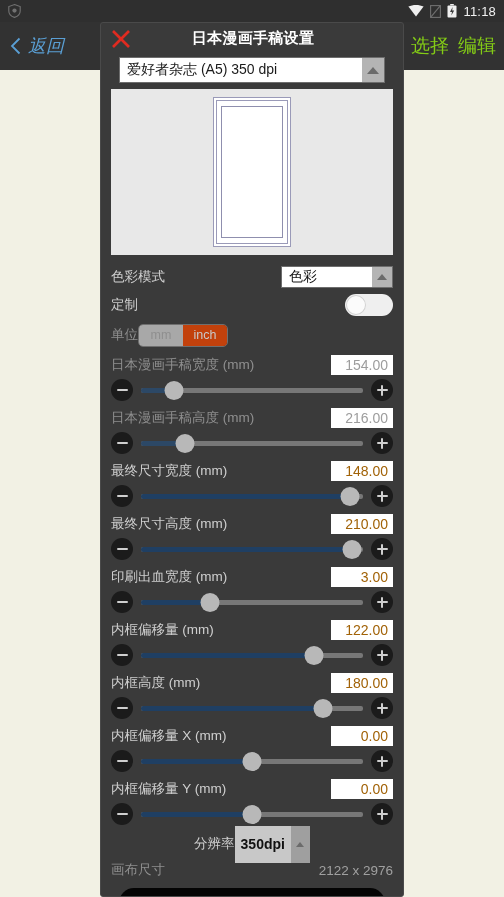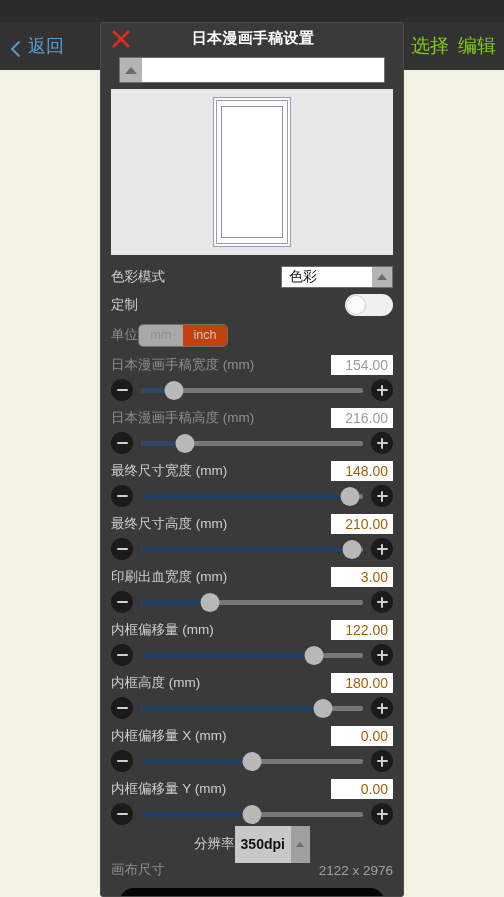--- a/index.html
+++ b/index.html
@@ -22,21 +22,21 @@
   .wifi-ic { width: 16px; height: 12px; }
   .sim-ic { width: 11px; height: 13px; opacity: .45; }
   .batt-ic { width: 10px; height: 14px; }
   .sb-time { color: #f1f1f1; font-size: 13px; letter-spacing: .2px; }
 
   
   .appbar {
     position: absolute; left: 0; top: 22px; width: 504px; height: 48px;
     background: #323232; display: flex; align-items: center;
   }
-  .back-btn { display: flex; align-items: flex-end; gap: 7px; padding-left: 10px; }
+  .back-btn { display: flex; align-items: center; gap: 7px; padding-left: 10px; font-style: italic; }
   .back-chev { width: 11px; height: 18px; }
   .back-lbl { color: #5a9fd4; font-size: 18px; }
   .appbar-title {
     position: absolute; left: 176px; top: 14px; width: 190px;
     text-align: center; color: #4e4e4e; font-size: 16px; white-space: nowrap;
   }
   .appbar-icons {
     position: absolute; left: 300px; top: 22px; display: flex; align-items: center; gap: 16px;
   }
   .ab-ic { opacity: .30; }
@@ -177,20 +177,43 @@
     height: 30px; border-radius: 15px; background: #040404;
     display: flex; align-items: center; justify-content: center;
     color: #ffffff; font-size: 15px;
   }
 </style>
 </head>
 <body>
 
 <div id="root">
 
+  <div class="statusbar">
+    <div class="sb-left">
+      <svg class="shield-ic" viewBox="0 0 13 14">
+        <path d="M6.5 0.6 L12.2 2.6 V7 c0 3.3-2.4 5.4-5.7 6.4C3.2 12.4 0.8 10.3 0.8 7 V2.6 Z" fill="none" stroke="#9a9a9a" stroke-width="1.1"></path>
+        <circle cx="6.5" cy="6.6" r="2.1" fill="#9a9a9a"></circle>
+      </svg>
+    </div>
+    <div class="sb-right">
+      <svg class="wifi-ic" viewBox="0 0 16 12">
+        <path d="M8 11.4 L15.6 1.6 C13.4 0.5 10.8 0 8 0 C5.2 0 2.6 0.5 0.4 1.6 Z" fill="#f0f0f0"></path>
+      </svg>
+      <svg class="sim-ic" viewBox="0 0 11 13">
+        <rect x="0.6" y="0.6" width="9.8" height="11.8" fill="none" stroke="#bdbdbd" stroke-width="1.1"></rect>
+        <line x1="0.6" y1="12.4" x2="10.4" y2="0.6" stroke="#bdbdbd" stroke-width="1.1"></line>
+      </svg>
+      <svg class="batt-ic" viewBox="0 0 10 14">
+        <rect x="3.2" y="0" width="3.6" height="1.4" fill="#f0f0f0"></rect>
+        <rect x="0.5" y="1.4" width="9" height="12.1" rx="1" fill="#f0f0f0"></rect>
+        <path d="M5.6 3 L3 8 h2 l-0.7 3.6 L7.2 6.4 h-2 Z" fill="#3a3a3a"></path>
+      </svg>
+      <span class="sb-time">11:18</span>
+    </div>
+  </div>
 
   <div class="appbar">
     <div class="back-btn">
       <svg class="back-chev" viewBox="0 0 11 18">
         <polyline points="9.5,1.5 2,9 9.5,16.5" fill="none" stroke="#5a9fd4" stroke-width="1.8"></polyline>
       </svg>
       <span class="back-lbl">返回</span>
     </div>
     <div class="appbar-title">我的画库 (0)</div>
     <div class="appbar-icons">
@@ -231,20 +254,21 @@
       <svg class="close-x" viewBox="0 0 24 24">
         <line x1="4" y1="4" x2="20" y2="20" stroke="#e02b20" stroke-width="2.6"></line>
         <line x1="20" y1="4" x2="4" y2="20" stroke="#e02b20" stroke-width="2.6"></line>
       </svg>
       <div class="dlg-title">日本漫画手稿设置</div>
     </div>
 
     <div class="dlg-body">
 
       <div class="preset">
+        <div class="preset-val">爱好者杂志 (A5) 350 dpi</div>
         <div class="preset-arrow">
           <span class="caret-up"></span>
         </div>
       </div>
 
       <div class="preview">
         <div class="pv-outer">
           <div class="pv-mid">
             <div class="pv-inner"></div>
           </div>

